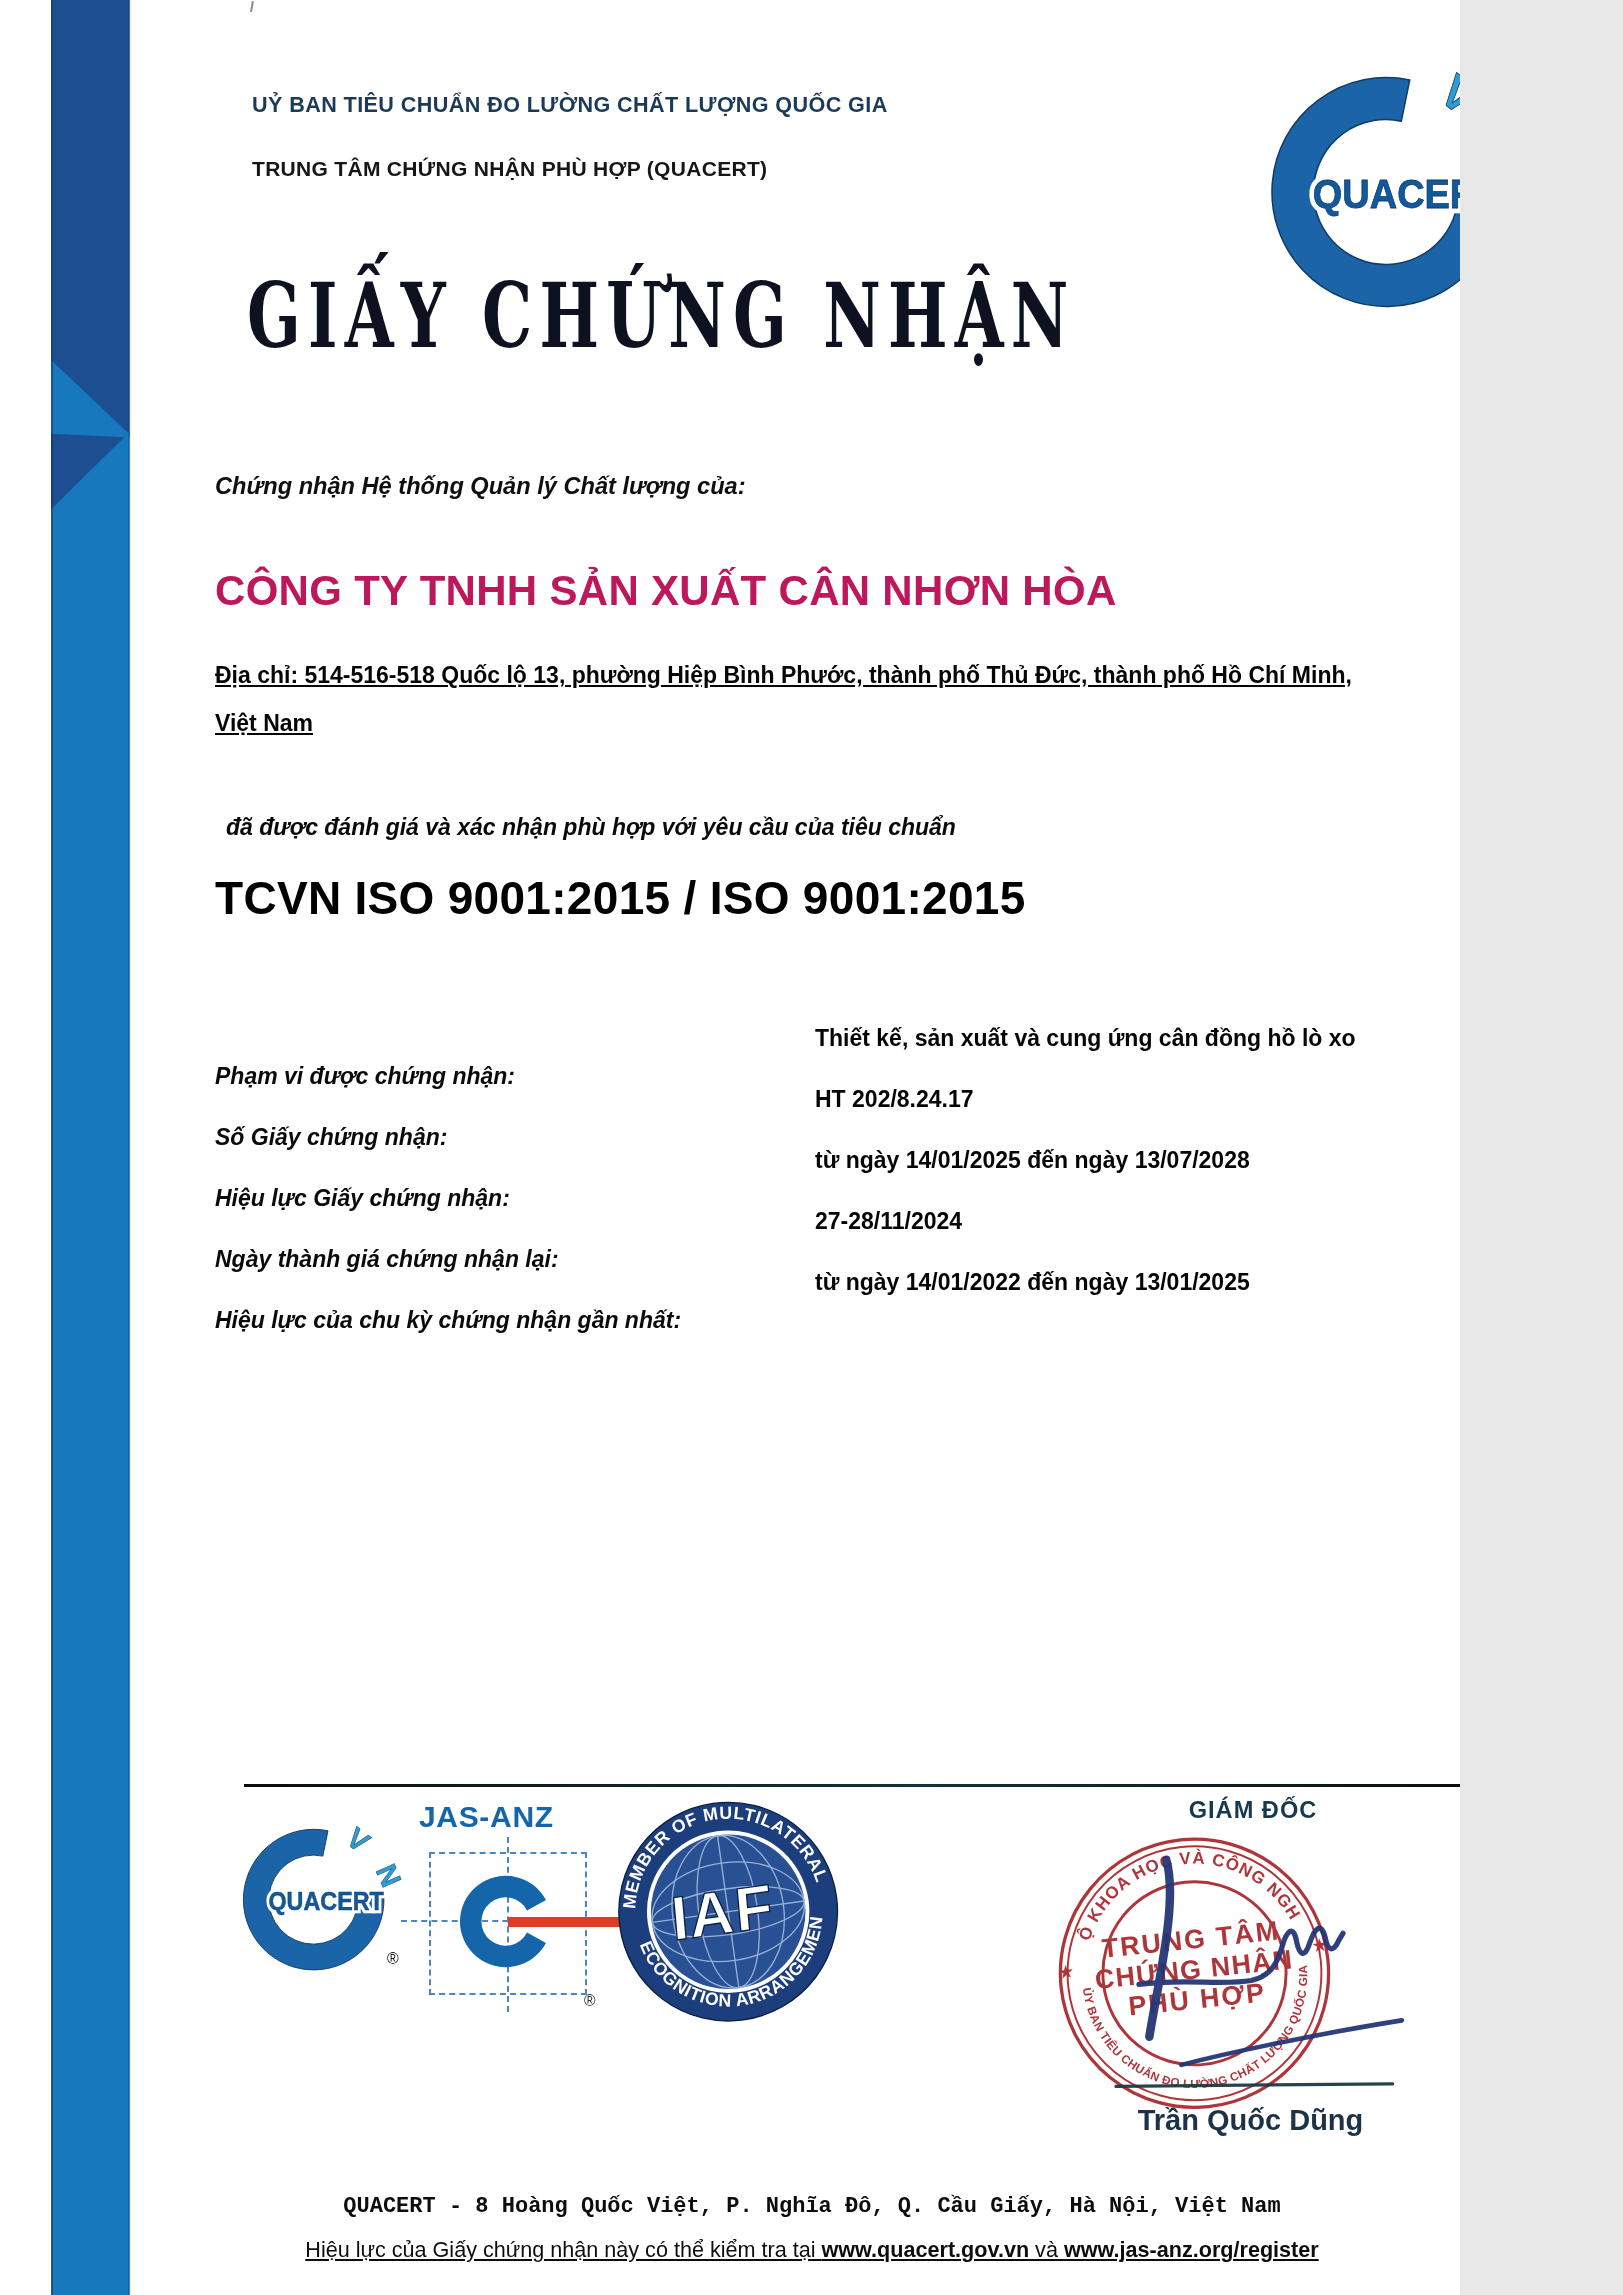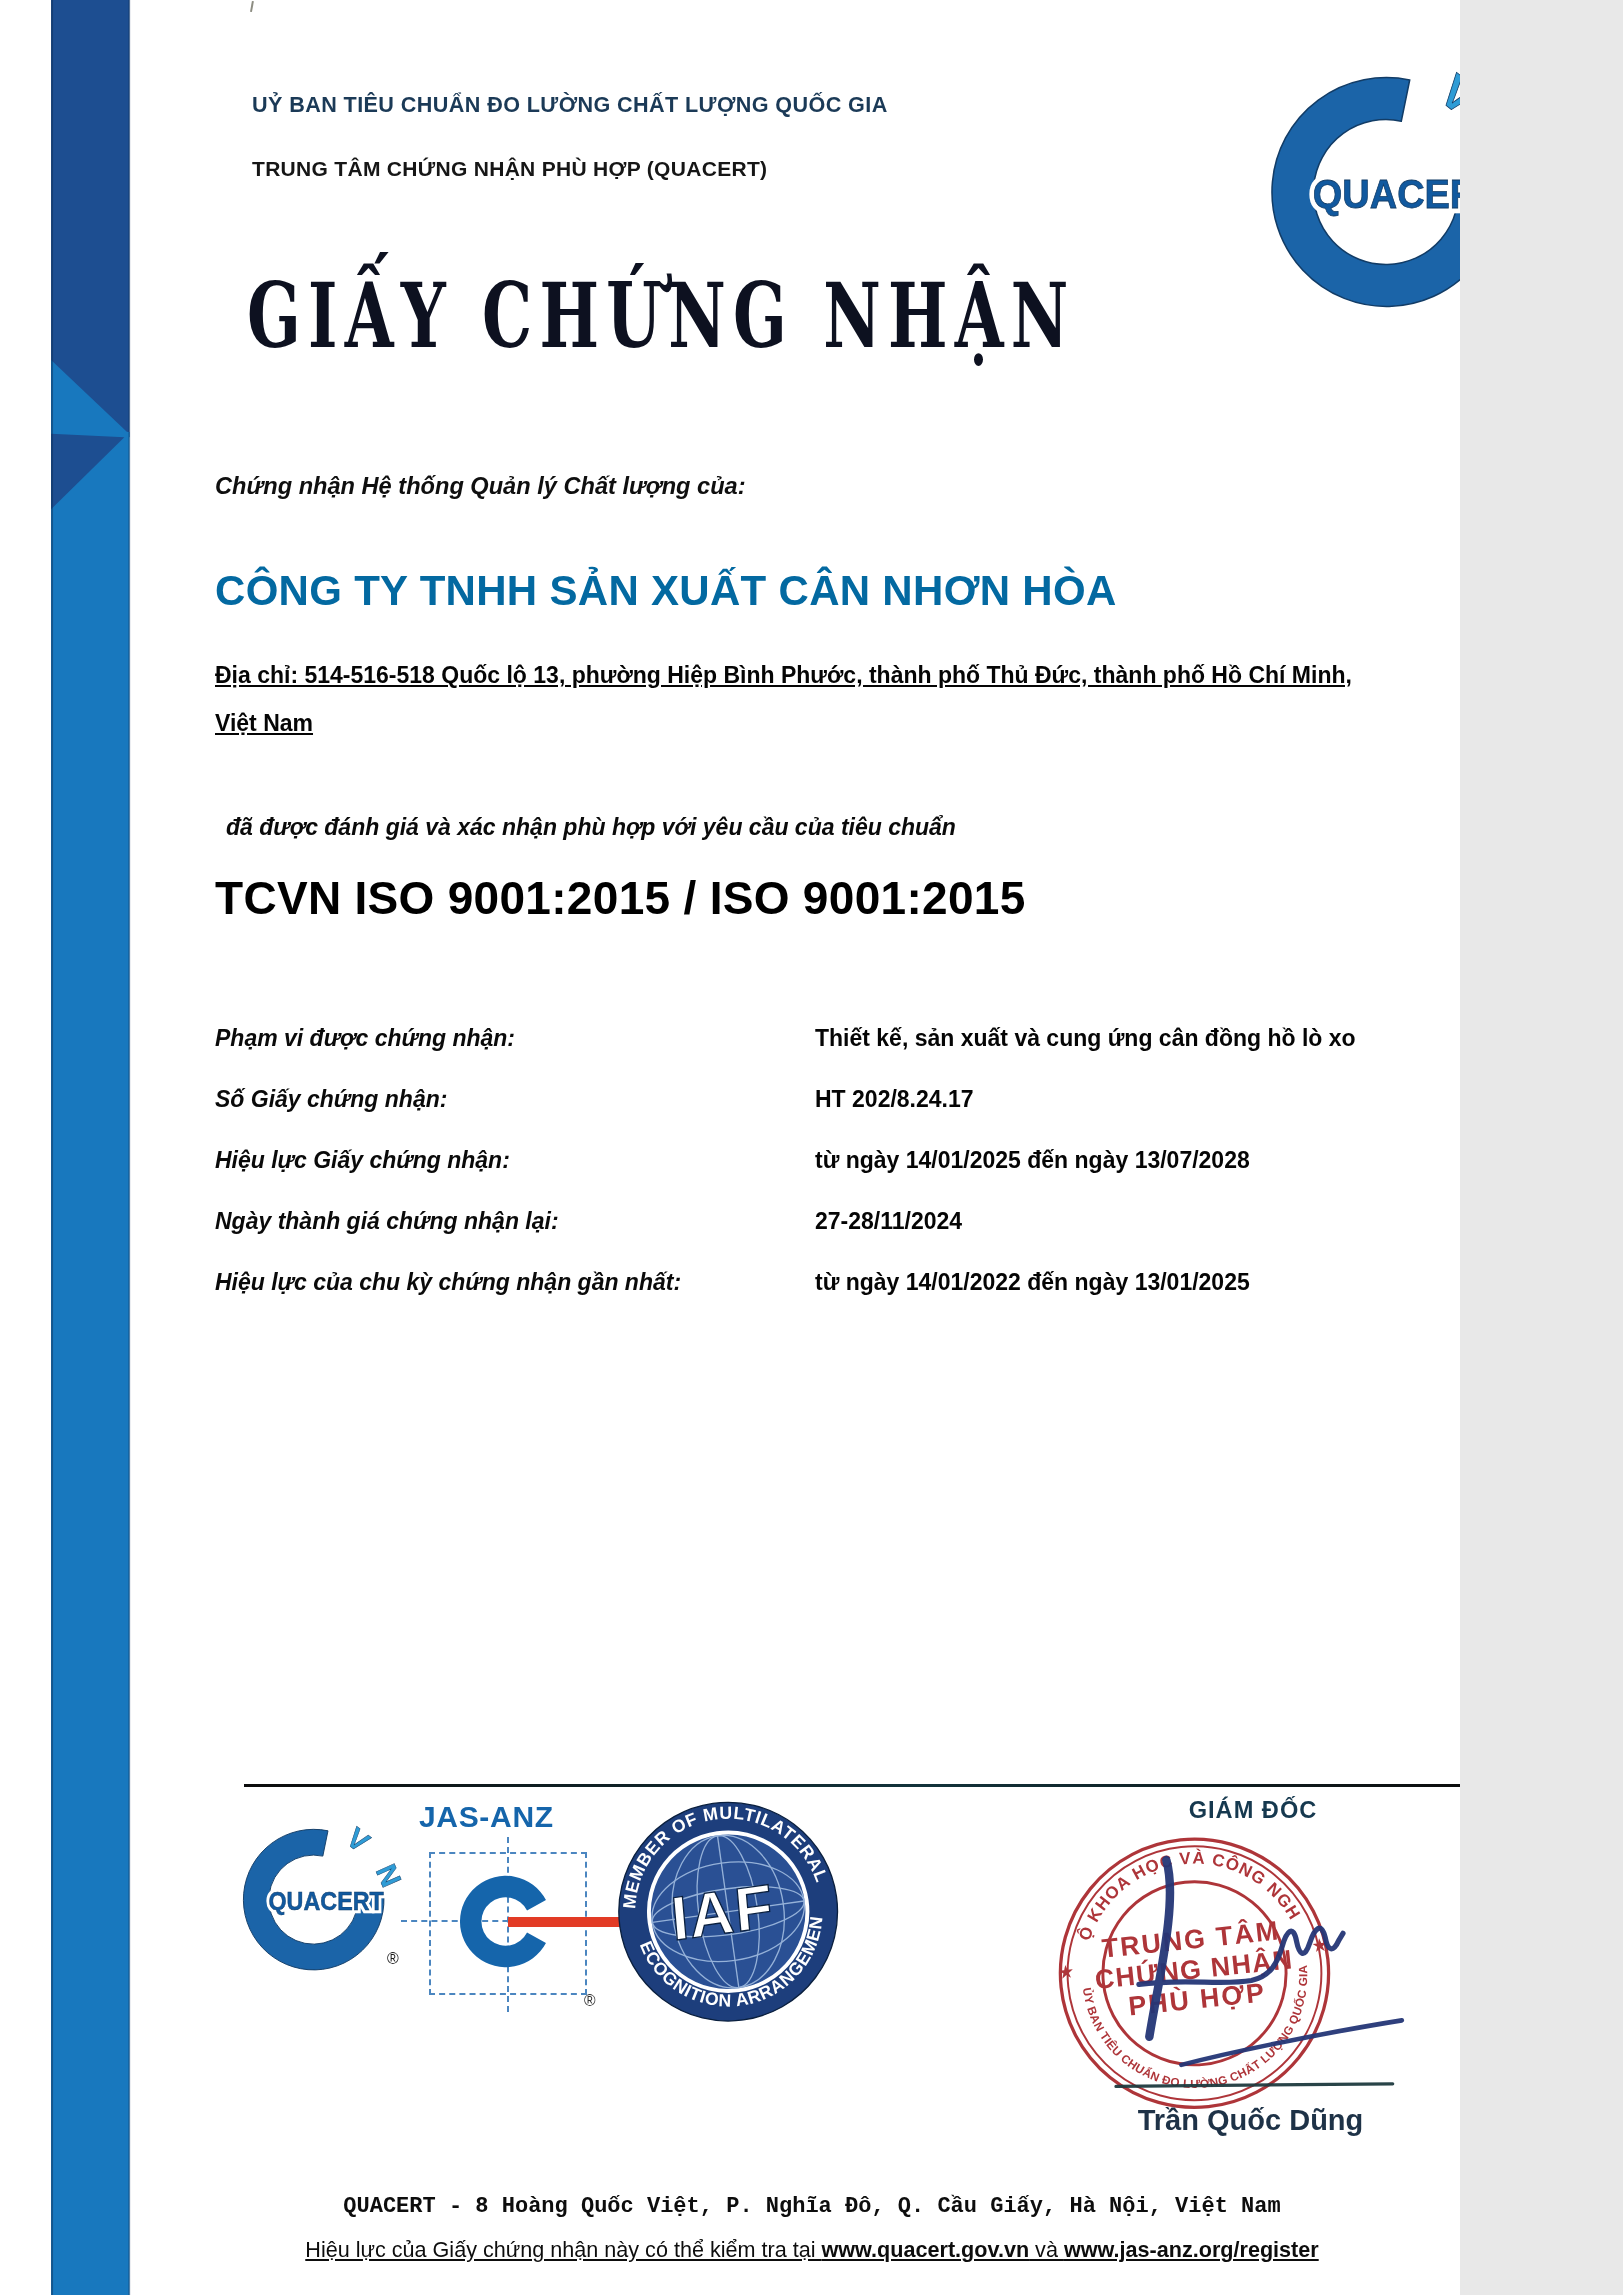--- a/index.html
+++ b/index.html
@@ -11,30 +11,30 @@
   
   .hdr1{left:252px;top:92px;font-size:21.6px;font-weight:bold;color:#1b3a57;letter-spacing:0.4px;}
   .hdr2{left:252px;top:157px;font-size:21px;font-weight:bold;color:#161616;letter-spacing:0.3px;}
   
   .cert-title{
     left:247px;top:263px;font-family:"DejaVu Serif","Liberation Serif",serif;
     font-weight:bold;font-size:63px;color:#0d1120;letter-spacing:7.2px;
     transform:scaleY(1.42);transform-origin:left top;white-space:nowrap;
   }
   .intro{left:215px;top:473px;font-size:23.6px;font-weight:bold;font-style:italic;color:#0f0f0f;}
-  .company{left:215px;top:567px;font-size:42px;font-weight:bold;color:#0369a1;white-space:nowrap;letter-spacing:0.3px;}
+  .company{left:215px;top:567px;font-size:42px;font-weight:bold;color:#be185d;white-space:nowrap;letter-spacing:0.3px;}
   .addr{font-size:23px;font-weight:bold;color:#050505;white-space:nowrap;text-decoration:underline;}
   .addr1{left:215px;top:662px;}
   .addr2{left:215px;top:710px;}
   .lead{left:226px;top:814px;font-size:23px;font-weight:bold;font-style:italic;color:#0a0a0a;}
   .code{left:215px;top:871px;font-size:46px;font-weight:bold;color:#000;white-space:nowrap;letter-spacing:0.3px;}
   
   .details{left:215px;top:1025px;width:1283px;}
   .drow{display:flex;height:61px;align-items:flex-start;}
-  .dlabel{width:600px;font-size:23px;font-weight:bold;font-style:italic;color:#0a0a0a;}
+  .dlabel{width:600px;font-size:23px;font-weight:bold;font-style:italic;color:#0a0a0a;margin-top:38px;}
   .dvalue{font-size:23px;font-weight:bold;color:#050505;white-space:nowrap;}
   
   .rule{left:244px;top:1784px;width:1231px;height:2.6px;background:linear-gradient(90deg,#0c0c0c,#12333b 55%,#0c0c0c);}
   
   .jas-wrap{left:411px;top:1800px;width:226px;height:226px;}
   .jas-title{position:absolute;left:7.9px;top:0;width:170px;text-align:left;font-size:30px;font-weight:bold;color:#1565ab;letter-spacing:0.7px;}
   .jas-box{position:absolute;left:17.7px;top:52px;width:154px;height:139px;border:2px dashed #4b86c0;}
   .jas-vline{position:absolute;left:96px;top:37px;height:175px;border-left:2px dashed #4b86c0;}
   .jas-hline{position:absolute;left:-10.5px;top:120px;width:219px;border-top:2px dashed #4b86c0;}
   .jas-c{position:absolute;left:39px;top:66px;}

